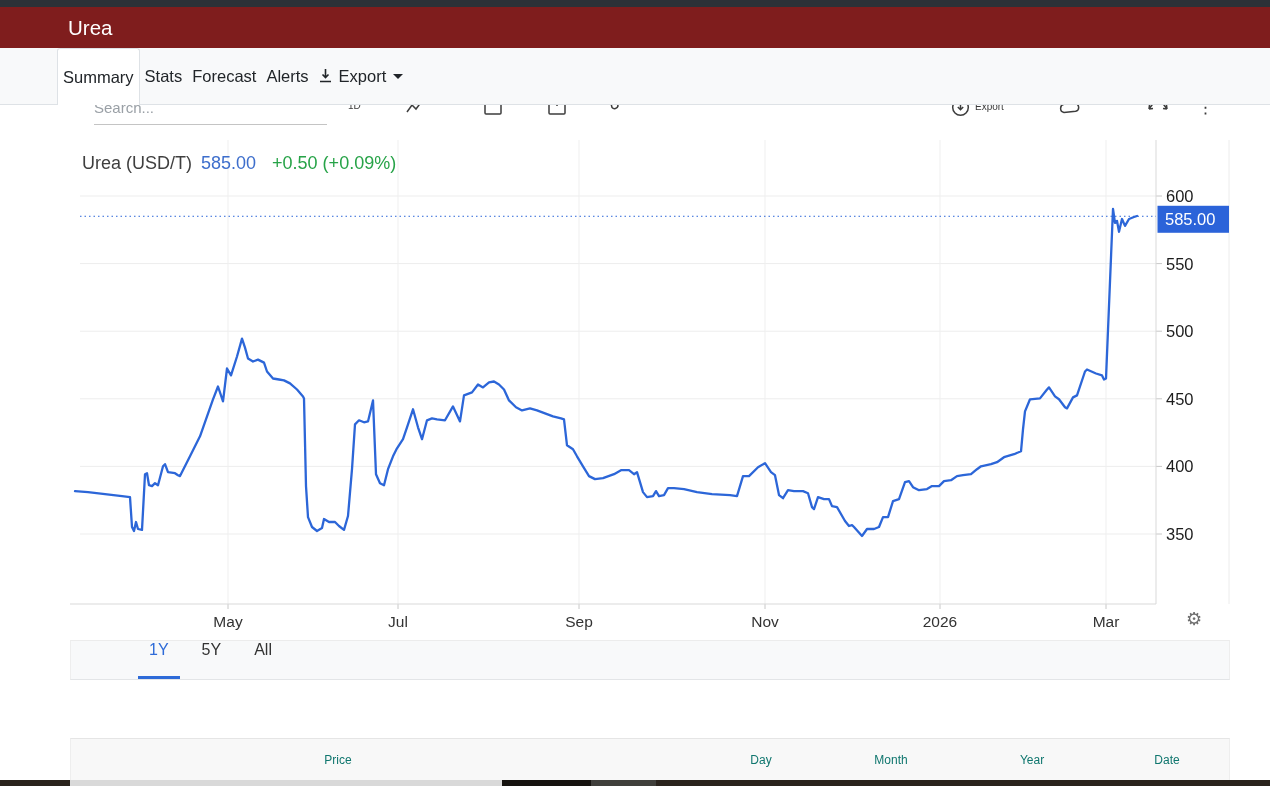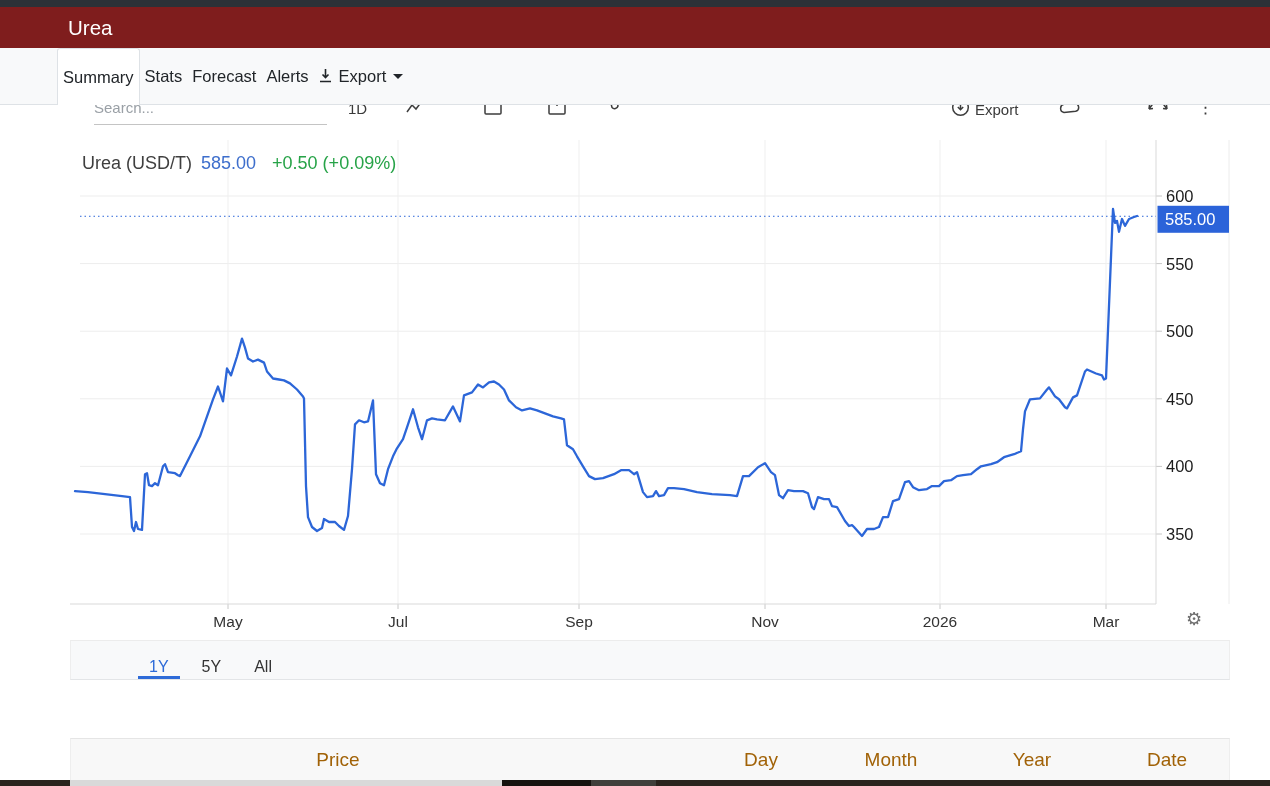--- a/index.html
+++ b/index.html
@@ -14,21 +14,21 @@
             border-bottom:1px solid #dee2e6; display:flex; padding-left:57px; z-index:5; }
   .tab { position:relative; height:56px; line-height:56px; padding:0 5px; font-size:16.5px; color:#212529;
          cursor:pointer; display:flex; align-items:center; gap:7px; }
   .tab.active { background:#fff; border:1px solid #dee2e6; border-bottom:none;
                 border-top-left-radius:3px; border-top-right-radius:3px; }
   .tab.active::after { content:''; position:absolute; left:0; right:0; bottom:-1px; height:1px; background:#fff; }
   .caret { width:0; height:0; border-left:5px solid transparent; border-right:5px solid transparent;
            border-top:5px solid #212529; display:inline-block; }
 
   .toolbar-clip { position:absolute; left:0; top:105px; width:1270px; height:20px; overflow:hidden; background:#fff; z-index:4; }
-  .toolbar-clip .titem { position:absolute; color:#3a3a3a; font-size:15px; white-space:nowrap; }
+  .toolbar-clip .titem { position:absolute; color:#3a3a3a; font-size:10px; white-space:nowrap; }
   .search-wrap { position:absolute; left:94px; top:-14px; width:233px; height:34px; border-bottom:1px solid #c4c4c4; }
   .search-wrap input { width:100%; height:100%; border:none; outline:none; font-size:15px; color:#555;
                        font-family:"Liberation Sans", sans-serif; background:transparent; }
   .search-wrap input::placeholder { color:#9aa0a6; }
   .tool-icon { position:absolute; top:-7px; }
   .tool-icon svg { stroke:#3d3d3d; fill:none; stroke-width:1.5; }
 
   .chart-svg { position:absolute; left:70px; top:125px; width:1160px; height:515px;
                font-family:"Liberation Sans", sans-serif; }
 
@@ -38,27 +38,27 @@
   .ct-price { color:#3d6ecc; }
   .ct-change { color:#27a348; margin-left:7px; }
 
   .gear { position:absolute; left:1183px; top:608px; width:22px; height:24px; color:#6f6f6f;
           font-size:18px; text-align:center; cursor:pointer; z-index:3; }
 
   .range-band { position:absolute; left:70px; top:640px; width:1160px; height:40px; background:#f8f9fa;
                 border-top:1px solid #ececec; border-bottom:1px solid #e3e5e7;
                 border-left:1px solid #eeeeee; border-right:1px solid #eeeeee;
                 display:flex; padding-left:67px; }
-  .range-btn { height:100%; padding:0 11px; display:flex; align-items:flex-end; font-size:16px; color:#333;
+  .range-btn { height:100%; padding:0 11px; display:flex; align-items:flex-start; font-size:16px; color:#333;
                cursor:pointer; border-bottom:3px solid transparent; margin-right:11px; }
   .range-btn.active { color:#2e6bd8; border-bottom-color:#2e6bd8; }
 
   .table-header { position:absolute; left:70px; top:738px; width:1160px; height:42px; background:#f8f8f8;
                   border-top:1px solid #e5e5e5; border-left:1px solid #eeeeee; border-right:1px solid #eeeeee; }
-  .th-cell { position:absolute; top:0; line-height:42px; font-size:19px; color:#a16207; transform:translateX(-50%); }
+  .th-cell { position:absolute; top:0; line-height:42px; font-size:12px; color:#0f766e; transform:translateX(-50%); }
 
   .bottom-strip { position:absolute; left:0; top:780px; width:1270px; height:6px; }
   .bottom-strip div { position:absolute; top:0; height:6px; }
 </style>
 </head>
 <body>
 
 <div id="app">
 
   <div class="top-strip"></div>

